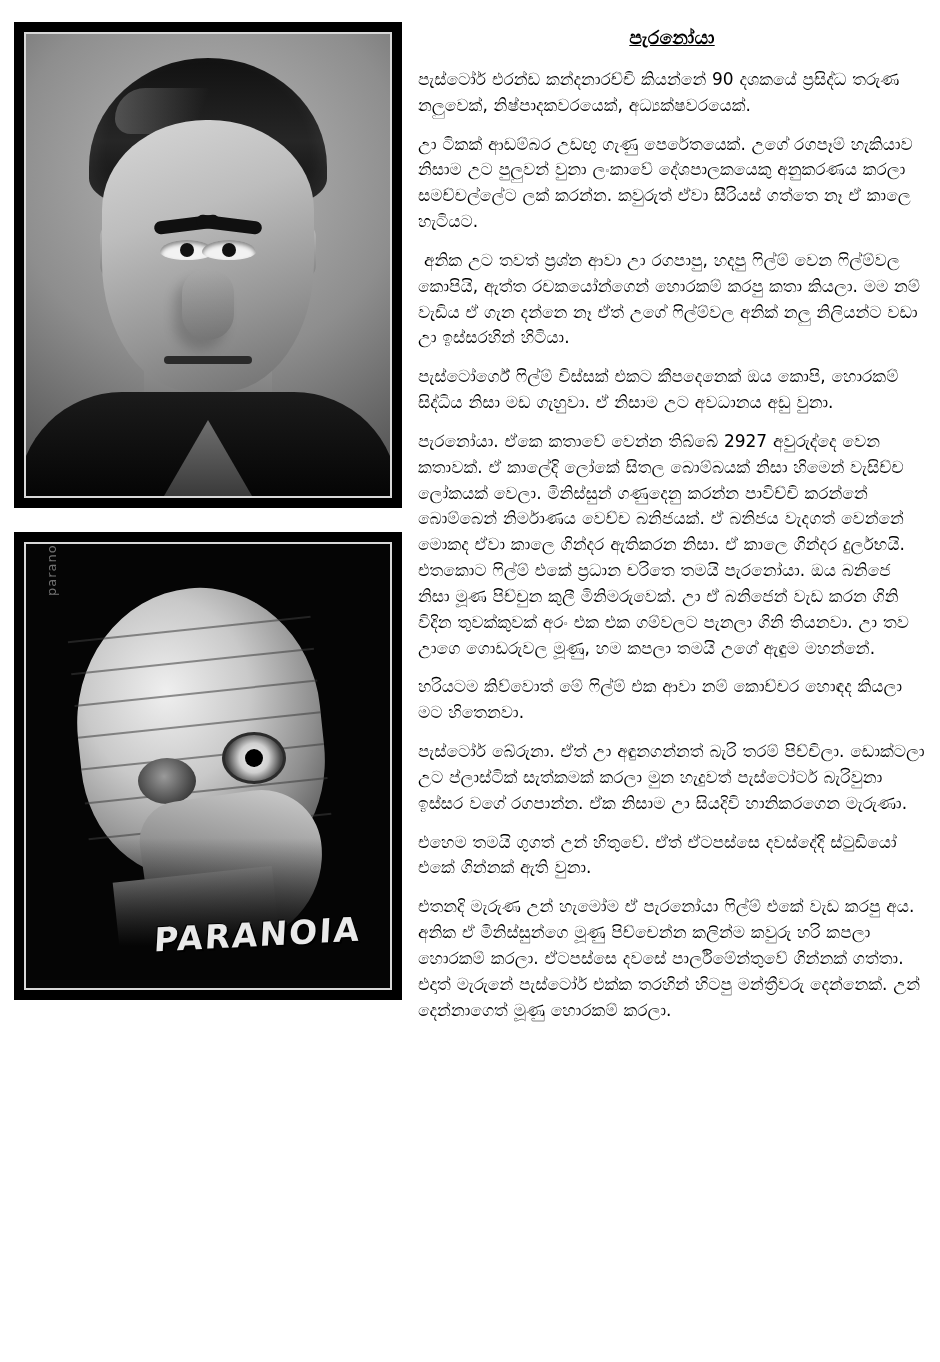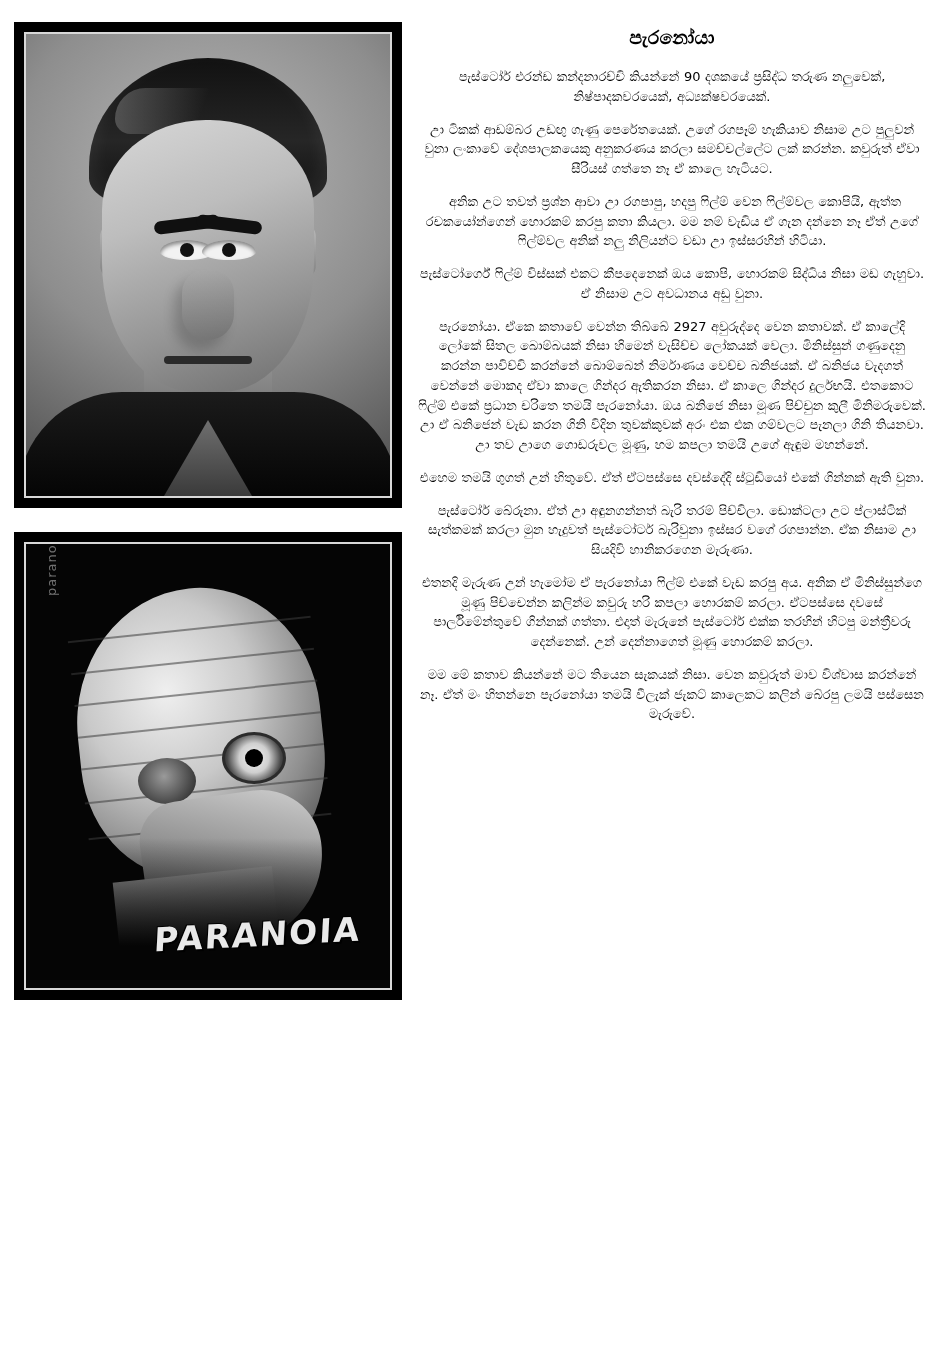--- a/index.html
+++ b/index.html
@@ -265,28 +265,29 @@
   .article {
     position: absolute;
     left: 418px;
     top: 26px;
     width: 508px;
   }
   .article-title {
     text-align: center;
     font-size: 19px;
     font-weight: bold;
+    text-decoration: underline;
     margin: 0 0 18px 0;
     letter-spacing: 0.3px;
   }
   .para {
-    font-size: 13px;
+    font-size: 17px;
     line-height: 1.52;
     margin: 12px 0 13px 0;
-    text-align: center;
+    text-align: left;
     word-spacing: 0.4px;
   }
   .para.indent { text-indent: 6px; }
 </style>
 </head>
 <body>
 
 <div class="page">
 
   <div class="media-col">
@@ -339,19 +340,19 @@
   </div>
 
   <div class="article">
     <h1 class="article-title">පැරනෝයා</h1>
 
     <p class="para">පැස්ටෝර් එරන්ඩ කන්දනාරච්චි කියන්නේ 90 දශකයේ ප්‍රසිද්ධ තරුණ නලුවෙක්, නිෂ්පාදකවරයෙක්, අධ්‍යක්ෂවරයෙක්.</p>
     <p class="para">උා ටිකක් ආඩම්බර උඩඟු ගැණු පෙරේතයෙක්. උගේ රගපෑම් හැකියාව නිසාම උට පුලුවන් වුනා ලංකාවේ දේශපාලකයෙකු අනුකරණය කරලා සමච්චල්ලේට ලක් කරන්න. කවුරුත් ඒවා සීරියස් ගත්තෙ නෑ ඒ කාලෙ හැටියට.</p>
     <p class="para indent">අනික උට තවත් ප්‍රශ්න ආවා උා රගපාපු, හදපු ෆිල්ම් වෙන ෆිල්ම්වල කොපියි, ඇත්ත රචකයෝන්ගෙන් හොරකම් කරපු කතා කියලා. මම නම් වැඩිය ඒ ගැන දන්නෙ නෑ ඒත් උගේ ෆිල්ම්වල අනික් නලු නිලියන්ට වඩා උා ඉස්සරහින් හිටියා.</p>
     <p class="para">පැස්ටෝර්ගේ ෆිල්ම් විස්සක් එකට කීපදෙනෙක් ඔය කොපි, හොරකම් සිද්ධිය නිසා මඩ ගැහුවා. ඒ නිසාම උට අවධානය අඩු වුනා.</p>
     <p class="para">පැරනෝයා. ඒකෙ කතාවේ වෙන්න තිබ්බේ 2927 අවුරුද්දෙ වෙන කතාවක්. ඒ කාලේදි ලෝකේ සිතල බොම්බයක් නිසා හිමෙන් වැසිච්ච ලෝකයක් වෙලා. මිනිස්සුන් ගණුදෙනු කරන්න පාවිච්චි කරන්නේ බොම්බෙන් නිර්මාණය වෙච්ච බනිජයක්. ඒ බනිජය වැදගත් වෙන්නේ මොකද ඒවා කාලෙ ගින්දර ඇතිකරන නිසා. ඒ කාලෙ ගින්දර දුර්ලභයි. එතකොට ෆිල්ම් එකේ ප්‍රධාන චරිතෙ තමයි පැරනෝයා. ඔය බනිජෙ නිසා මූණ පිච්චුන කුලී මිනිමරුවෙක්. උා ඒ බනිජෙන් වැඩ කරන ගිනි විදින තුවක්කුවක් අරං එක එක ගම්වලට පැනලා ගිනි තියනවා. උා තව උාගෙ ගොඩරුවල මූණු, හම කපලා තමයි උගේ ඇඳුම මහන්නේ.</p>
+    <p class="para">හරියටම කිව්වොත් මේ ෆිල්ම් එක ආවා නම් කොච්චර හොඳද කියලා මට හිතෙනවා.</p>
+    <p class="para">පැස්ටෝර් බේරුනා. ඒත් උා අඳුනගන්නත් බැරි තරම් පිච්චිලා. ඩොක්ටලා උට ප්ලාස්ටික් සැත්කමක් කරලා මුන හැදුවත් පැස්ටෝර්ට බැරිවුනා ඉස්සර වගේ රගපාන්න. ඒක නිසාම උා සියදිවි හානිකරගෙන මැරුණා.</p>
     <p class="para">එහෙම තමයි ගුගත් උන් හිතුවේ. ඒත් ඒටපස්සෙ දවස්දේදි ස්ටුඩියෝ එකේ ගින්නක් ඇති වුනා.</p>
-    <p class="para">පැස්ටෝර් බේරුනා. ඒත් උා අඳුනගන්නත් බැරි තරම් පිච්චිලා. ඩොක්ටලා උට ප්ලාස්ටික් සැත්කමක් කරලා මුන හැදුවත් පැස්ටෝර්ට බැරිවුනා ඉස්සර වගේ රගපාන්න. ඒක නිසාම උා සියදිවි හානිකරගෙන මැරුණා.</p>
     <p class="para">එතනදි මැරුණ උන් හැමෝම ඒ පැරනෝයා ෆිල්ම් එකේ වැඩ කරපු අය. අනික ඒ මිනිස්සුන්ගෙ මූණු පිච්චෙන්න කලින්ම කවුරු හරි කපලා හොරකම් කරලා. ඒටපස්සෙ දවසේ පාර්ලිමේන්තුවේ ගින්නක් ගත්තා. එදාත් මැරුනේ පැස්ටෝර් එක්ක තරහින් හිටපු මන්ත්‍රීවරු දෙන්නෙක්. උන් දෙන්නාගෙත් මූණු හොරකම් කරලා.</p>
-    <p class="para">මම මේ කතාව කියන්නේ මට තියෙන සැකයක් නිසා. වෙන කවුරුත් මාව විශ්වාස කරන්නේ නෑ. ඒත් මං හිතන්නෙ පැරනෝයා තමයි වීලැක් ජැකට් කාලෙකට කලින් බේරපු ලමයි පස්සෙන මැරුවේ.</p>
   </div>
 
 </div>
 
 </body></html>

